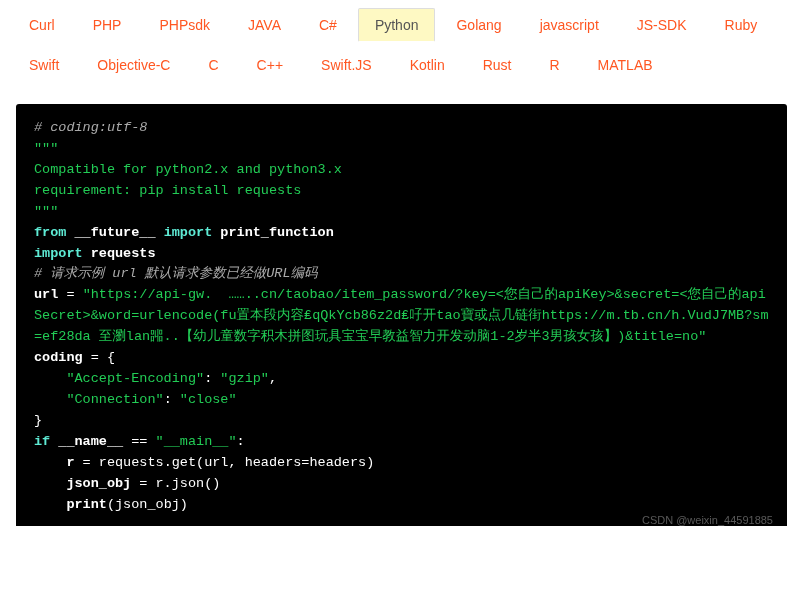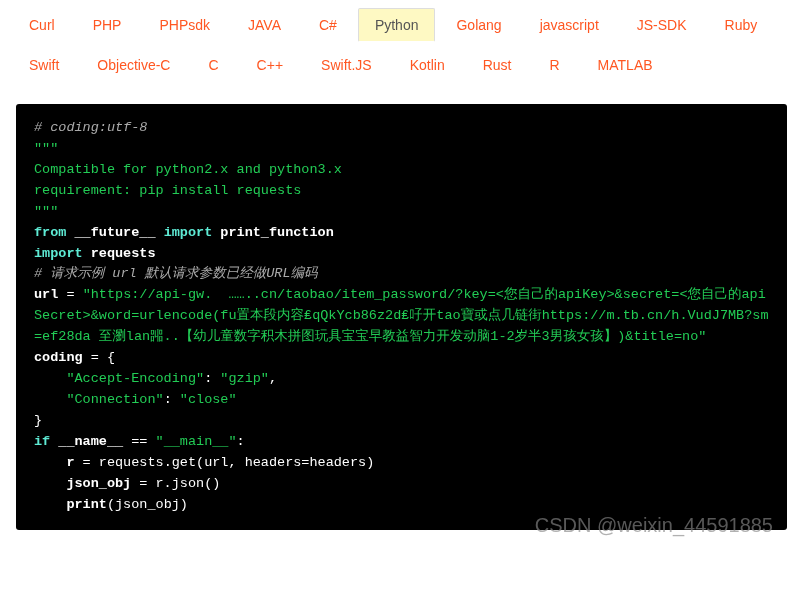--- a/index.html
+++ b/index.html
@@ -54,21 +54,21 @@
     .tok-docstring { color: #22cc55; }
     .tok-keyword { color: #5eead4; font-weight: bold; }
     .tok-string { color: #22cc55; }
     .tok-ident { color: #ffffff; font-weight: bold; text-align: right; }
     .tok-punct { color: #ffffff; }
     .tok-func { color: #ffffff; font-weight: bold; }
     .watermark {
       position: relative;
       text-align: right;
       color: #888888;
-      font-size: 20px;
+      font-size: 11px;
       padding-right: 30px;
       margin-top: -32px;
       opacity: 0.65;
       pointer-events: none;
       font-family: Arial, sans-serif;
     }
   </style>
 </head>
 <body>
 

